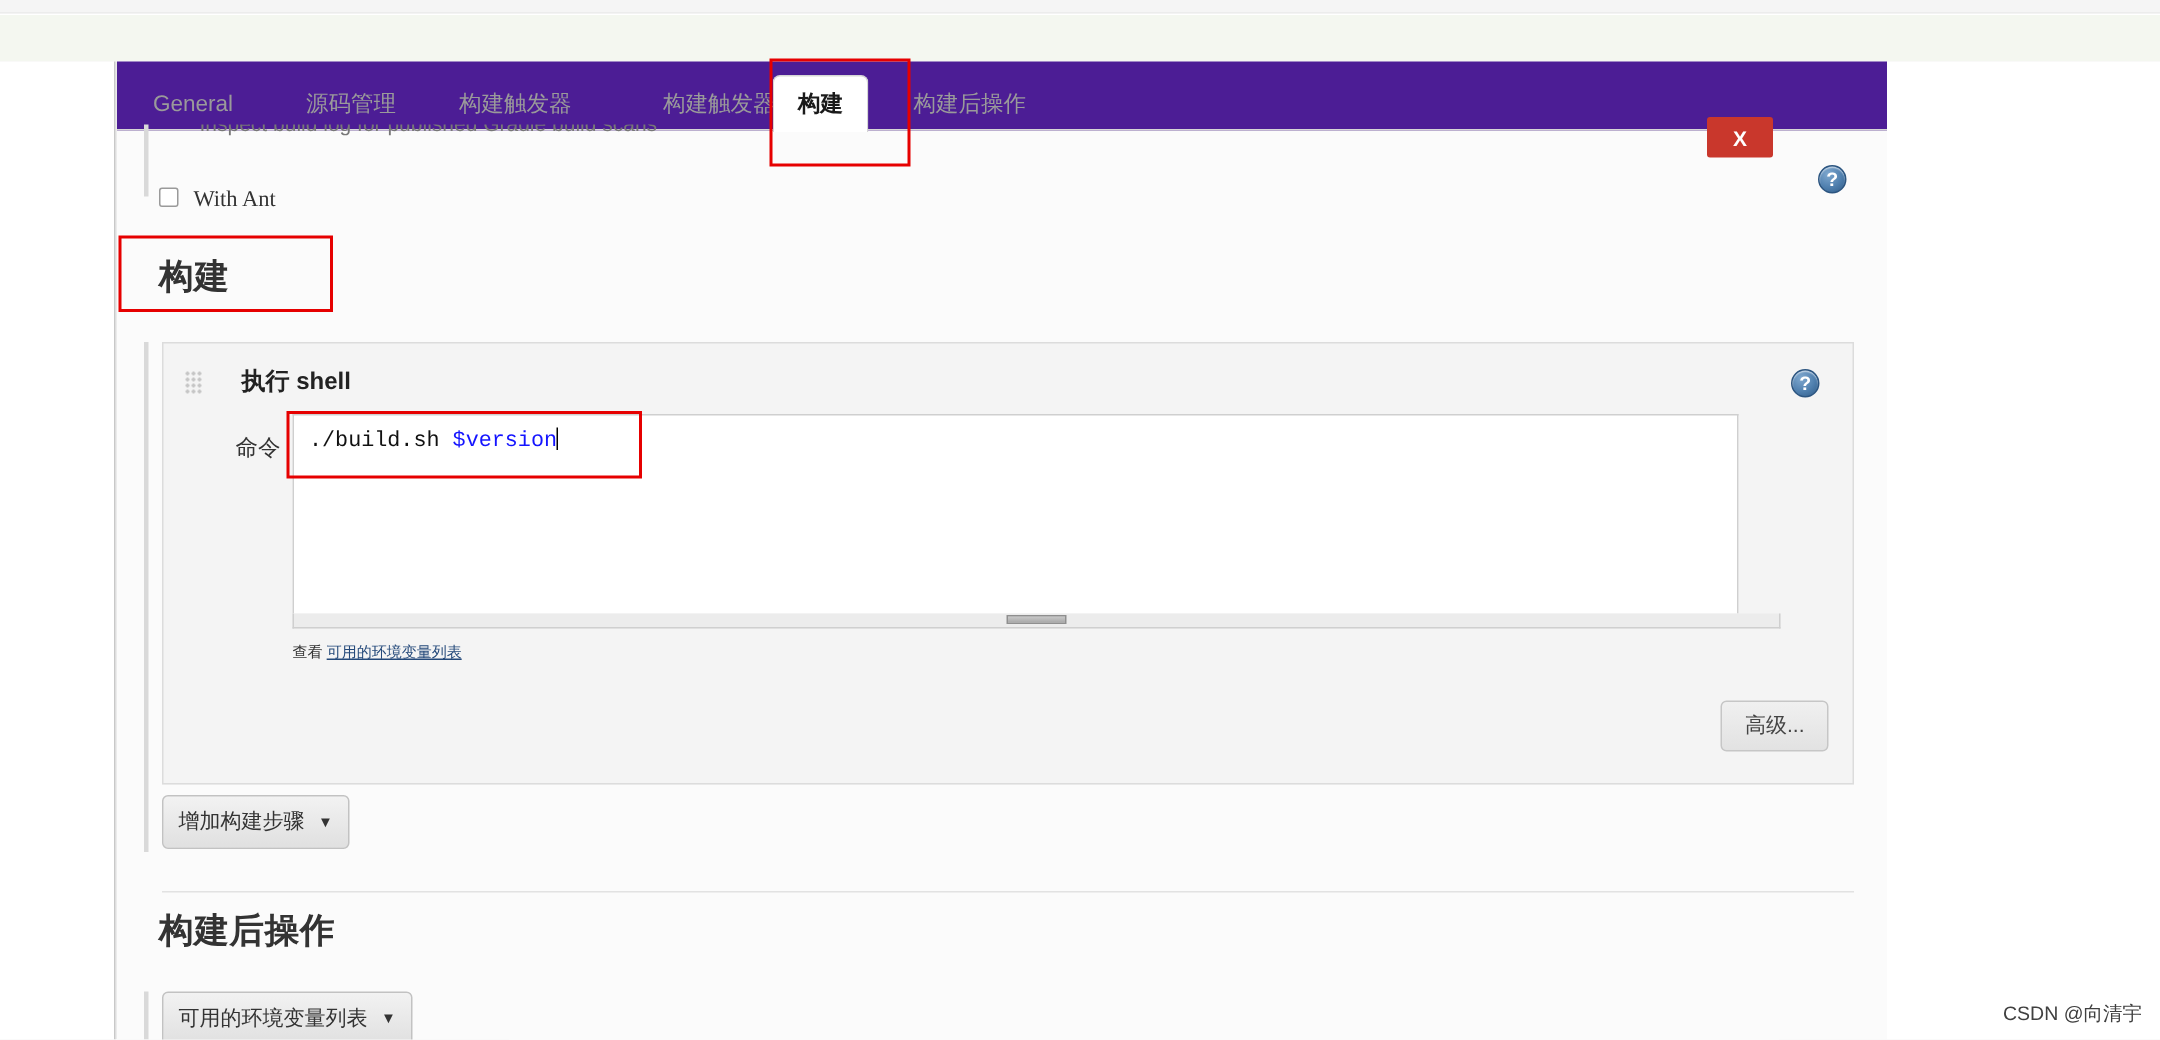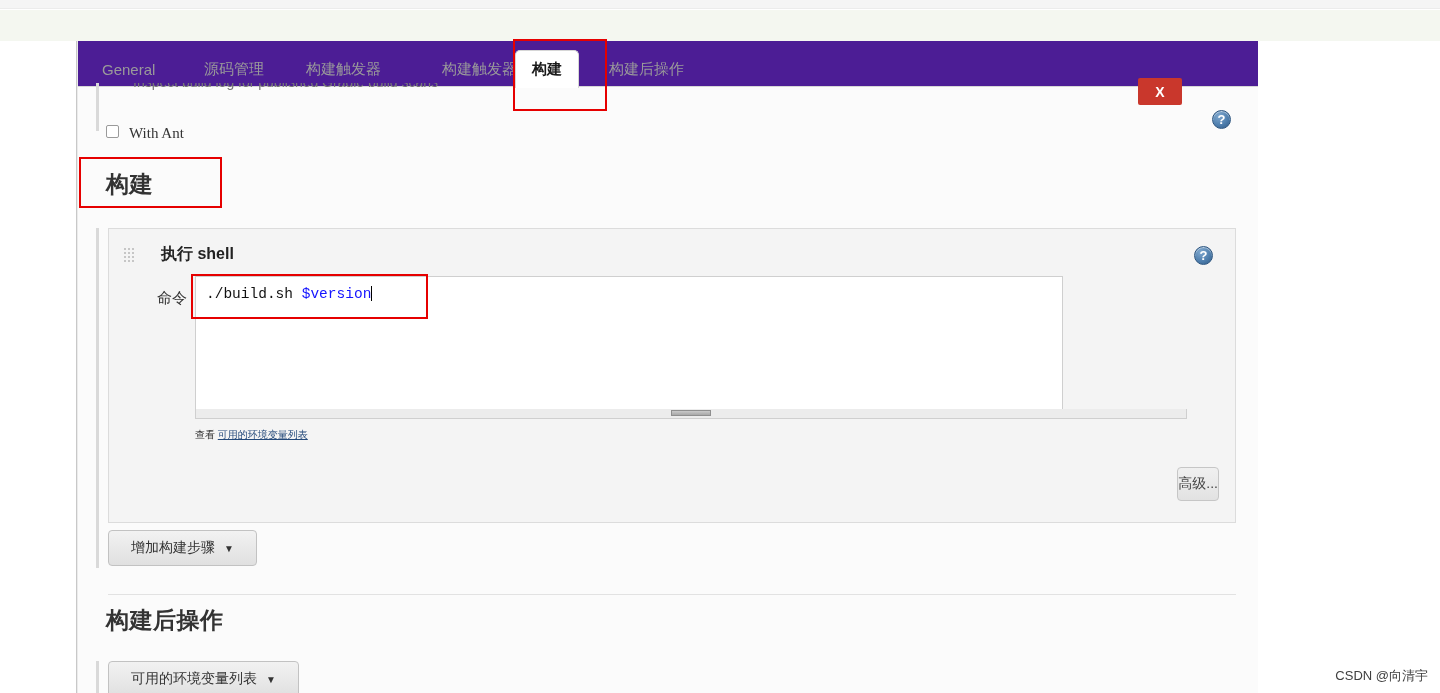--- a/index.html
+++ b/index.html
@@ -173,21 +173,21 @@
   }
 
   .cmd-label {
     position: absolute;
     left: 48px; top: 60px;
     font-size: 15px; color: #333;
   }
   .cmd-area {
     position: absolute;
     left: 86px; top: 47px;
-    width: 868px; height: 133px;
+    width: 964px; height: 133px;
     background: #ffffff;
     border: 1px solid #cfcfcf;
     border-bottom: none;
     padding: 8px 10px;
     font-family: "Liberation Mono", "DejaVu Sans Mono", monospace;
     font-size: 14.5px;
     color: #111;
     overflow: hidden;
     white-space: pre;
     line-height: 1.35;
@@ -223,21 +223,21 @@
     font-size: 10px; color: #333;
   }
   .env-row a {
     color: #24497a;
     text-decoration: underline;
   }
 
   .adv-btn {
     position: absolute;
     right: 16px; top: 238px;
-    padding: 7px 0;
+    padding: 7px 15px;
     background: linear-gradient(#f0f0f0, #e2e2e2);
     border: 1px solid #c6c6c6;
     border-radius: 4px;
     font-size: 14px; color: #444;
     cursor: pointer;
     text-align: right;
   }
 
   .x-btn {
     position: absolute;
@@ -249,21 +249,21 @@
     display: flex; align-items: center; justify-content: center;
     border-radius: 2px;
     cursor: pointer;
   }
 
   .btn-grey {
     background: linear-gradient(#f2f2f2, #e0e0e0);
     border: 1px solid #c2c2c2;
     border-radius: 4px;
     font-size: 14px; color: #333;
-    padding: 8px 22px;
+    padding: 8px 10px;
     display: inline-flex; align-items: center; gap: 9px;
     cursor: pointer;
   }
   .caret-down { font-size: 10px; color: #333; }
 
   .hr {
     position: absolute;
     left: 30px;
     width: 1128px;
     height: 1px;

